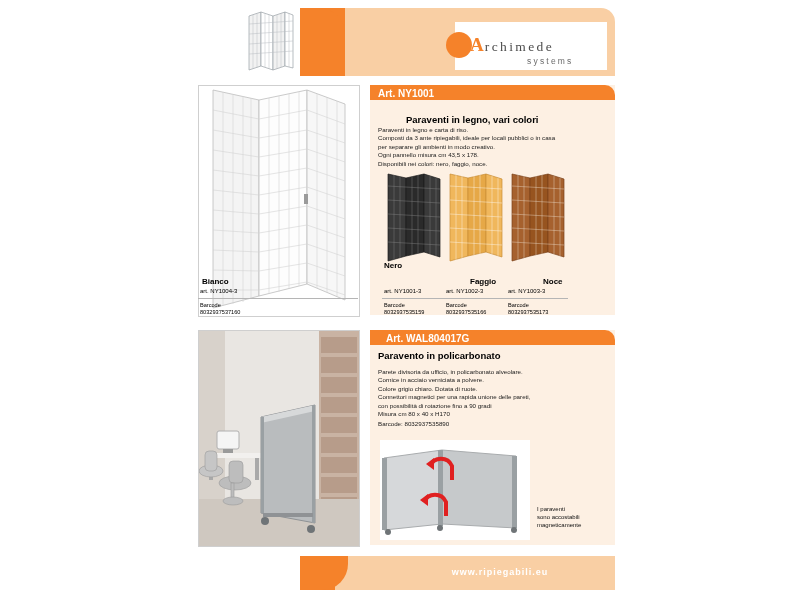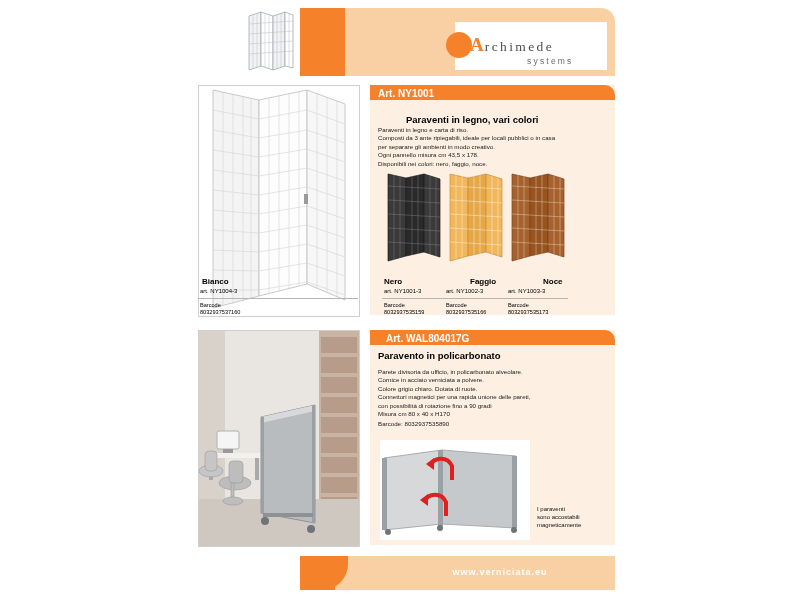--- a/index.html
+++ b/index.html
@@ -233,21 +233,21 @@
           <line x1="4" y1="56" x2="56" y2="59"></line>
         <line x1="4" y1="70" x2="56" y2="73"></line>
         <line x1="10" y1="3" x2="10" y2="88"></line>
           <line x1="16" y1="4" x2="16" y2="86"></line>
         <line x1="28" y1="4" x2="28" y2="83"></line>
           <line x1="34" y1="3" x2="34" y2="82"></line>
         <line x1="46" y1="4" x2="46" y2="82"></line>
           <line x1="52" y1="6" x2="52" y2="84"></line>
       </g>
     </svg>
-    <div class="lbl-name" style="left:384px;top:277px;">Nero</div>
+    <div class="lbl-name" style="left:384px;top:261px;">Nero</div>
     <div class="lbl-art" style="left:384px;top:288px;">art. NY1001-3</div>
     <div class="rule" style="left:382px;top:298px;width:62px;"></div>
     <div class="lbl-bar" style="left:384px;top:302px;">Barcode</div>
     <div class="lbl-bar" style="left:384px;top:309px;">8032937535159</div>
   </div>
 
   <div>
     <svg style="position:absolute;left:446px;top:172px;" width="58" height="92" viewBox="0 0 58 92">
       <g stroke="#c98c33" stroke-width="0.7" fill="#f0b75c">
         <polygon points="4,2 22,6 22,84 4,89"></polygon>
@@ -390,16 +390,16 @@
   </div>
   <div class="note" style="left:537px;top:505px;width:76px;white-space:pre-line;">I paraventi
 sono accostabili
 magneticamente</div>
 
   <div>
     <div class="ftr-peach"></div>
     <div class="ftr-orange"></div>
     <div class="ftr-white"></div>
     <div class="ftr-curve"></div>
-    <div class="ftr-url">www.verniciata.eu</div>
+    <div class="ftr-url">www.ripiegabili.eu</div>
   </div>
 
 </div>
 
 </body></html>

